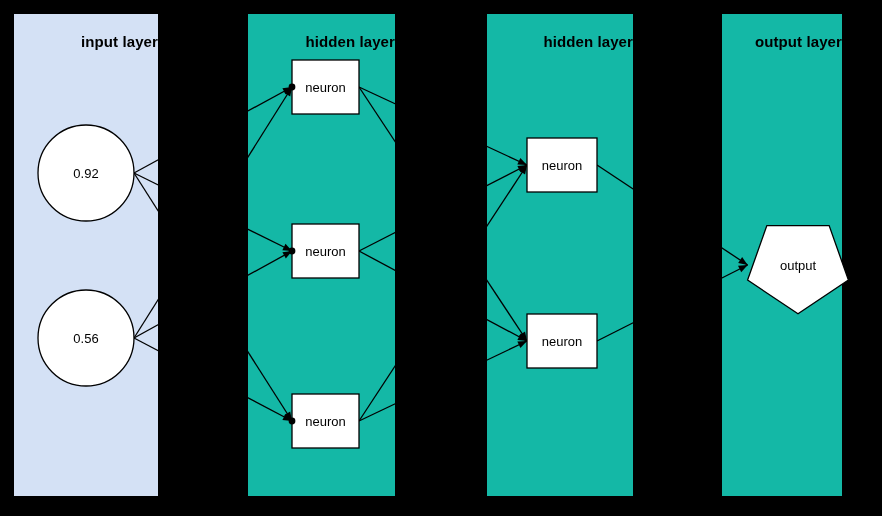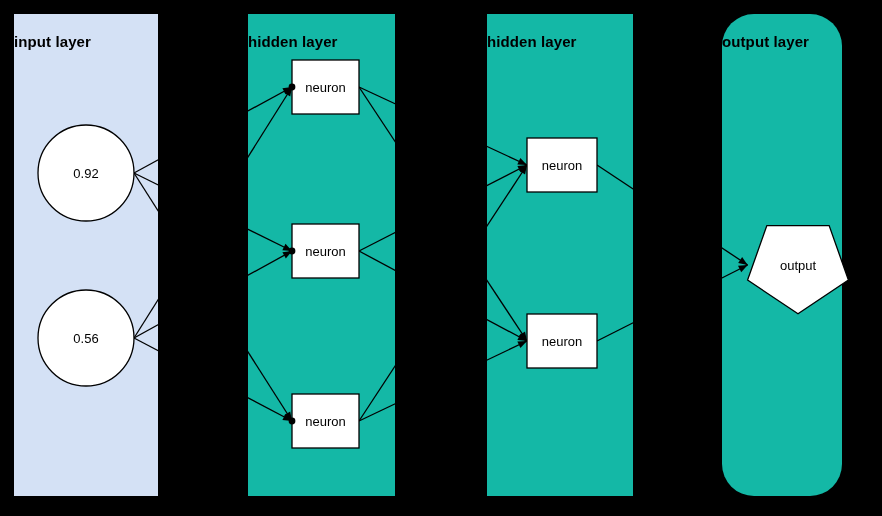--- a/index.html
+++ b/index.html
@@ -1,21 +1,21 @@
 <!DOCTYPE html>
 <html><head>
 <meta charset="utf-8">
 <style>
   html,body{margin:0;padding:0;background:#000;}
   body{width:882px;height:516px;position:relative;overflow:hidden;
        font-family:"Liberation Sans", sans-serif;}
   #stage{position:absolute;left:0;top:0;width:882px;height:516px;}
   .panel{position:absolute;background:#14b8a6;}
   .panel.input{background:#d4e1f5;}
-  .panel-title{position:absolute;width:100%;text-align:left;top:19px;
+  .panel-title{position:absolute;width:100%;text-align:right;top:19px;
        font-size:15px;font-weight:bold;color:#000;letter-spacing:0.1px;}
   svg.edges{position:absolute;left:0;top:0;width:882px;height:516px;
        pointer-events:none;overflow:visible;}
   .node-label{font-size:13px;fill:#000;font-family:"Liberation Sans", sans-serif;}
   .shape{fill:#ffffff;stroke:#000000;stroke-width:1.3;}
   .edge{stroke:#000000;stroke-width:1.3;fill:none;}
   .gapmask{fill:#000000;}
 </style>
 </head>
 <body>
@@ -27,21 +27,21 @@
   </div>
 
   <div class="panel" style="left:248px;top:14px;width:147px;height:482px;">
     <div class="panel-title">hidden layer</div>
   </div>
 
   <div class="panel" style="left:487px;top:14px;width:146px;height:482px;">
     <div class="panel-title">hidden layer</div>
   </div>
 
-  <div class="panel" style="left:722px;top:14px;width:120px;height:482px;border-radius:32px;">
+  <div class="panel" style="left:722px;top:14px;width:120px;height:482px;">
     <div class="panel-title">output layer</div>
   </div>
 
   <svg class="edges" viewBox="0 0 882 516">
 
     <g id="edge-layer">
         <g>
           <line x1="134" y1="173" x2="292" y2="87" class="edge"></line>
         </g>
         <g>

